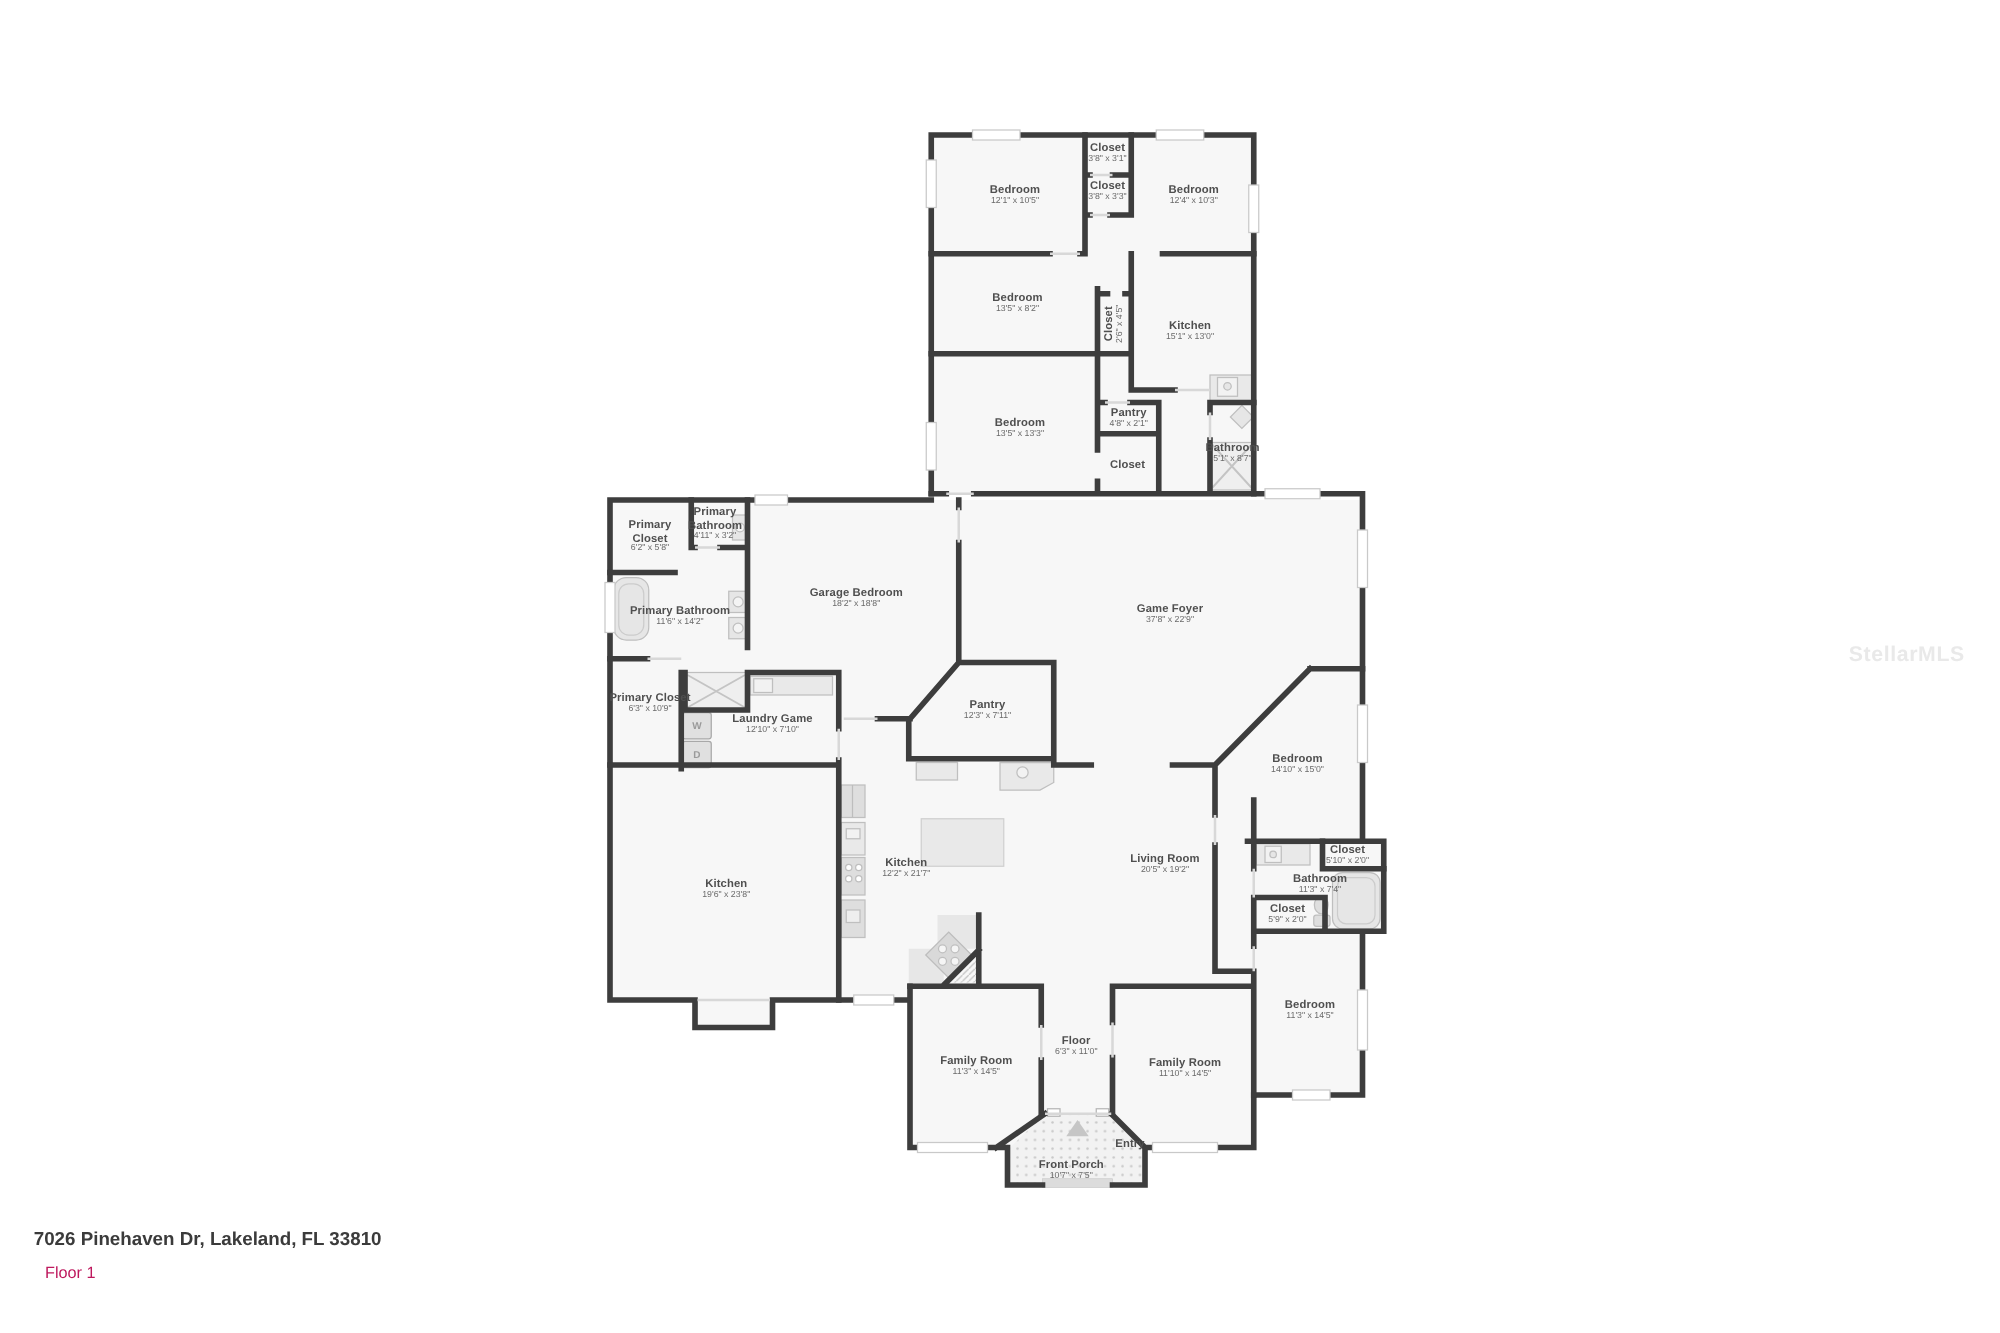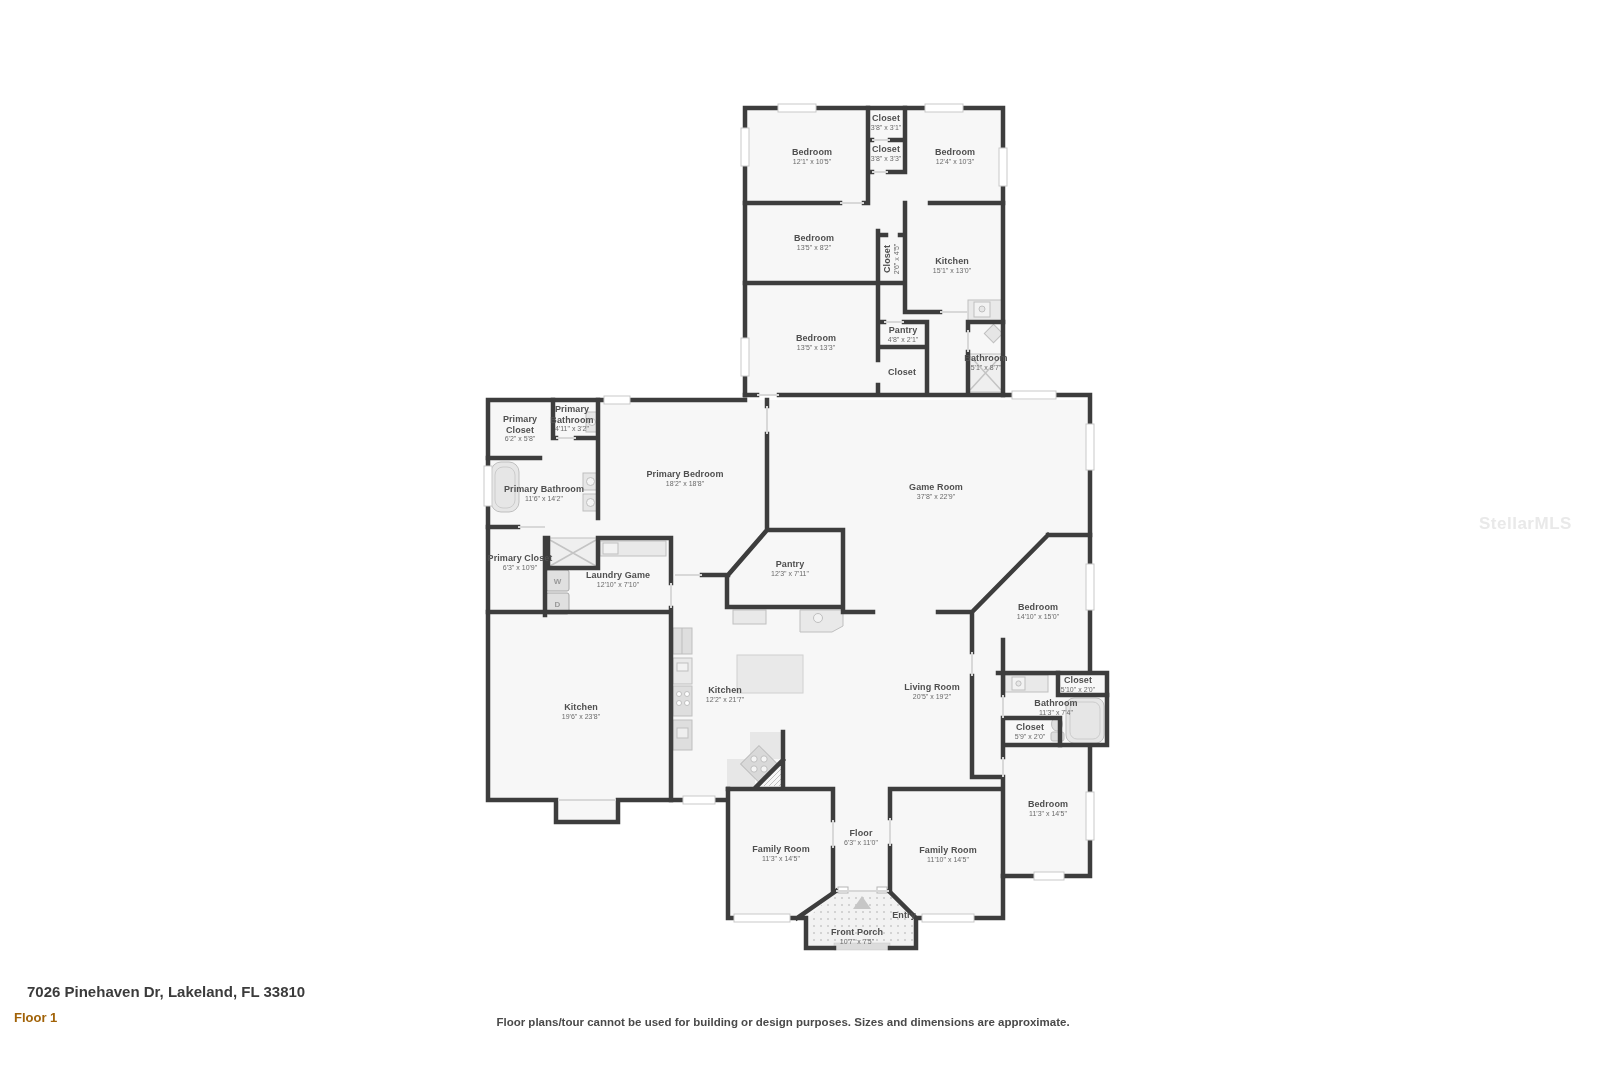--- a/index.html
+++ b/index.html
@@ -7,21 +7,21 @@
          font-family:"Liberation Sans", sans-serif;}
   svg{position:absolute;left:0;top:0;}
   .lbl{position:absolute;transform:translate(-50%,-50%);display:flex;flex-direction:column;
        align-items:center;text-align:center;line-height:1.18;white-space:nowrap;color:#4f4f4f;}
   .lbl .rn{font-weight:bold;font-size:9px;letter-spacing:.1px;}
   .lbl .rd{font-size:7px;color:#6a6a6a;}
   .lbl.wrap{white-space:normal;width:56px;}
   .lbl.vert{transform:translate(-50%,-50%) rotate(-90deg);}
   .appl{position:absolute;transform:translate(-50%,-50%);font-size:8px;font-weight:bold;color:#9a9a9a;}
   #address{position:absolute;left:27px;top:983px;font-size:15px;font-weight:bold;color:#3b3b3b;}
-  #floorlbl{position:absolute;left:14px;top:1010px;font-size:13px;font-weight:bold;color:#a16207;}
+  #floorlbl{position:absolute;left:36px;top:1010px;font-size:13px;font-weight:normal;color:#be185d;}
   #disclaimer{position:absolute;left:783px;top:1016px;transform:translateX(-50%);
               font-size:11.5px;font-weight:bold;color:#4a4a4a;white-space:nowrap;}
   #watermark{position:absolute;left:1479px;top:514px;font-size:17px;color:#e9e9e9;
              letter-spacing:.5px;font-weight:bold;}
 </style>
 </head>
 <body>
 
 <div id="stage">
 
@@ -237,33 +237,33 @@
 </div>
 <div class="lbl" style="left:544px;top:493px">
   <span class="rn">Primary Bathroom</span>
   <span class="rd">11'6" x 14'2"</span>
 </div>
 <div class="lbl" style="left:520px;top:562px">
   <span class="rn">Primary Closet</span>
   <span class="rd">6'3" x 10'9"</span>
 </div>
 <div class="lbl" style="left:685px;top:478px">
-  <span class="rn">Primary Bedroom</span>
+  <span class="rn">Garage Bedroom</span>
   <span class="rd">18'2" x 18'8"</span>
 </div>
 <div class="lbl" style="left:618px;top:579px">
   <span class="rn">Laundry Game</span>
   <span class="rd">12'10" x 7'10"</span>
 </div>
 <div class="lbl" style="left:790px;top:568px">
   <span class="rn">Pantry</span>
   <span class="rd">12'3" x 7'11"</span>
 </div>
 <div class="lbl" style="left:936px;top:491px">
-  <span class="rn">Game Room</span>
+  <span class="rn">Game Foyer</span>
   <span class="rd">37'8" x 22'9"</span>
 </div>
 <div class="lbl" style="left:1038px;top:611px">
   <span class="rn">Bedroom</span>
   <span class="rd">14'10" x 15'0"</span>
 </div>
 <div class="lbl" style="left:581px;top:711px">
   <span class="rn">Kitchen</span>
   <span class="rd">19'6" x 23'8"</span>
 </div>
@@ -309,16 +309,15 @@
 <div class="lbl" style="left:857px;top:936px">
   <span class="rn">Front Porch</span>
   <span class="rd">10'7" x 7'5"</span>
 </div>
 
 <div class="appl" style="left:557.5px;top:580.5px">W</div>
 <div class="appl" style="left:557.5px;top:603.5px">D</div>
 
 <div id="address">7026 Pinehaven Dr, Lakeland, FL 33810</div>
 <div id="floorlbl">Floor 1</div>
-<div id="disclaimer">Floor plans/tour cannot be used for building or design purposes. Sizes and dimensions are approximate.</div>
 <div id="watermark">StellarMLS</div>
 
 </div>
 
 </body></html>

